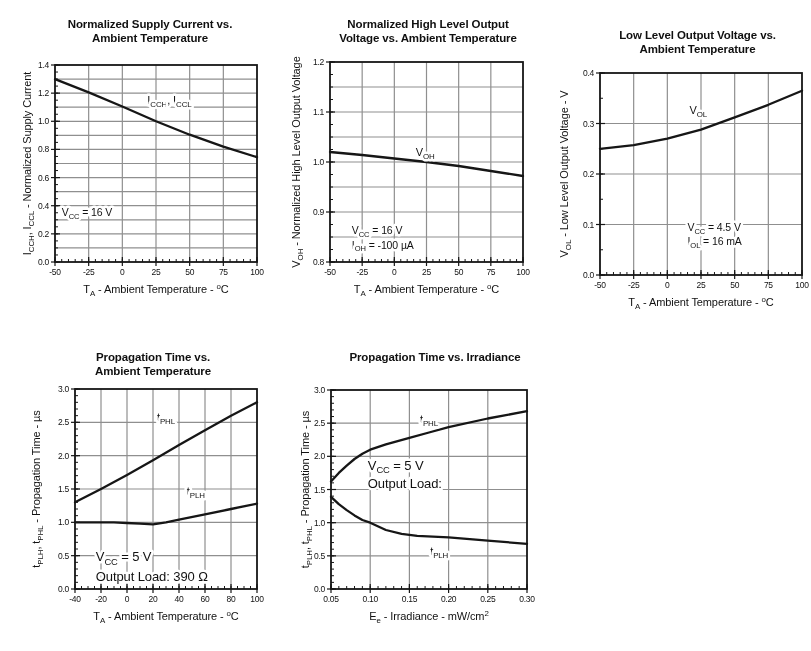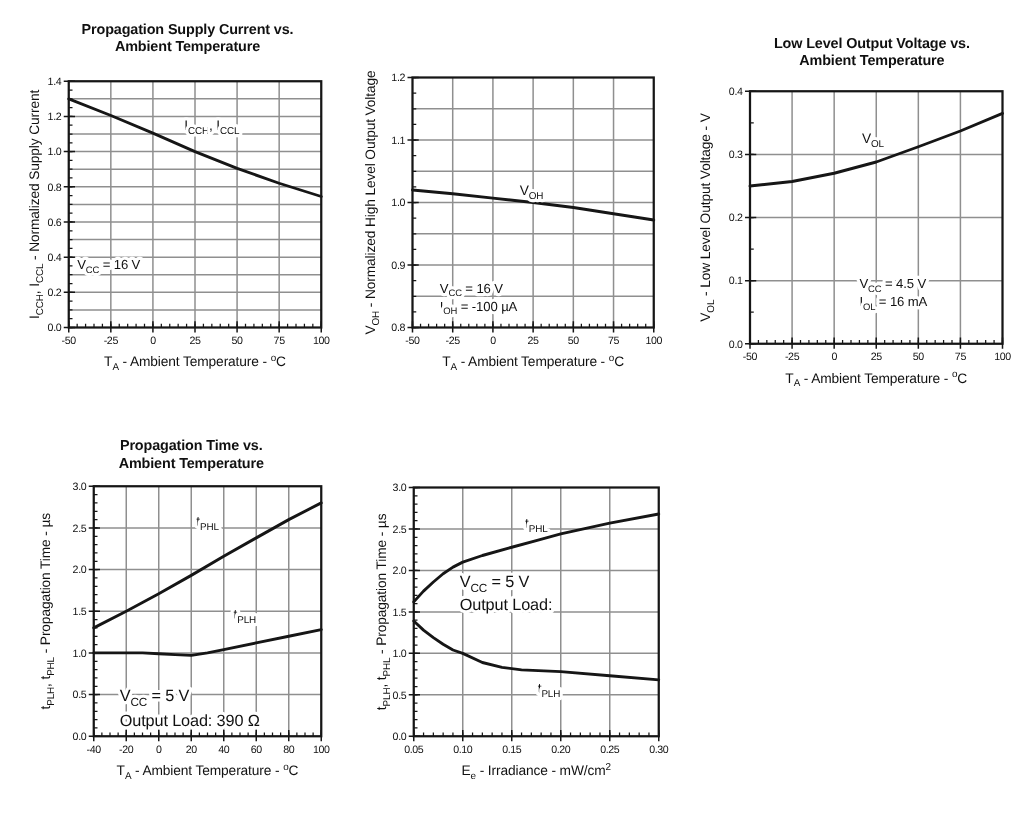--- a/index.html
+++ b/index.html
@@ -28,21 +28,21 @@
   text{fill:#111;}
   .tick-label{font-family:"Liberation Sans","DejaVu Sans",sans-serif;letter-spacing:-0.3px;}
   .axis-label{font-family:"Liberation Sans","DejaVu Sans",sans-serif;letter-spacing:-0.1px;}
   .halo{paint-order:stroke;stroke:#ffffff;stroke-width:5px;stroke-linejoin:round;}
 </style>
 </head>
 <body>
 
 <figure class="chart" id="c1">
   <figcaption class="chart-title">
-    <span class="tl">Propagation Supply Current vs.</span>
+    <span class="tl">Normalized Supply Current vs.</span>
     <span class="tl">Ambient Temperature</span>
   </figcaption>
   <svg viewBox="0 0 280 302" width="280" height="302">
       <g stroke="#8f8f8f" stroke-width="1.2">
         <line x1="78.66666666666666" y1="53" x2="78.66666666666666" y2="250"></line>
         <line x1="112.33333333333333" y1="53" x2="112.33333333333333" y2="250"></line>
         <line x1="146" y1="53" x2="146" y2="250"></line>
         <line x1="179.66666666666666" y1="53" x2="179.66666666666666" y2="250"></line>
         <line x1="213.33333333333334" y1="53" x2="213.33333333333334" y2="250"></line>
         <line x1="45" y1="235.92857142857142" x2="247" y2="235.92857142857142"></line>
@@ -156,20 +156,24 @@
       </g>
       <text x="146" y="281" text-anchor="middle" font-size="11" class="axis-label"><tspan dy="0.00" font-size="11.00">T</tspan><tspan dy="3.08" font-size="7.92">A</tspan><tspan dy="-3.08" font-size="11.00"> - Ambient Temperature - </tspan><tspan dy="-4.18" font-size="7.92">o</tspan><tspan dy="4.18" font-size="11.00">C</tspan></text>
       <text x="21" y="151.5" text-anchor="middle" font-size="11" class="axis-label" transform="rotate(-90 21 151.5)"><tspan dy="0.00" font-size="11.00">I</tspan><tspan dy="3.08" font-size="7.92">CCH</tspan><tspan dy="-3.08" font-size="11.00">, I</tspan><tspan dy="3.08" font-size="7.92">CCL</tspan><tspan dy="-3.08" font-size="11.00"> - Normalized Supply Current</tspan></text>
       <path d="M45.0 67.1 L78.7 80.4 L112.3 94.5 L146.0 109.3 L179.7 122.7 L213.3 134.6 L247.0 145.2" fill="none" stroke="#161616" stroke-width="2.3" stroke-linecap="round" stroke-linejoin="round"></path>
       <text x="159.46666666666667" y="92.39999999999998" text-anchor="middle" font-size="11" class="axis-label halo"><tspan dy="0.00" font-size="11.00">I</tspan><tspan dy="3.08" font-size="7.92">CCH</tspan><tspan dy="-3.08" font-size="11.00">, I</tspan><tspan dy="3.08" font-size="7.92">CCL</tspan></text>
       <text x="51.733333333333334" y="203.56428571428572" text-anchor="start" font-size="10.5" class="axis-label halo"><tspan dy="0.00" font-size="10.50">V</tspan><tspan dy="2.94" font-size="7.56">CC</tspan><tspan dy="-2.94" font-size="10.50"> = 16 V</tspan></text>
     </svg>
 </figure>
 
 <figure class="chart" id="c2">
+  <figcaption class="chart-title">
+    <span class="tl">Normalized High Level Output</span>
+    <span class="tl">Voltage vs. Ambient Temperature</span>
+  </figcaption>
   <svg viewBox="0 0 280 302" width="280" height="302">
       <g stroke="#8f8f8f" stroke-width="1.2">
         <line x1="77.16666666666666" y1="50" x2="77.16666666666666" y2="250"></line>
         <line x1="109.33333333333333" y1="50" x2="109.33333333333333" y2="250"></line>
         <line x1="141.5" y1="50" x2="141.5" y2="250"></line>
         <line x1="173.66666666666666" y1="50" x2="173.66666666666666" y2="250"></line>
         <line x1="205.83333333333334" y1="50" x2="205.83333333333334" y2="250"></line>
         <line x1="45" y1="224.99999999999997" x2="238" y2="224.99999999999997"></line>
         <line x1="45" y1="200" x2="238" y2="200"></line>
         <line x1="45" y1="174.99999999999997" x2="238" y2="174.99999999999997"></line>
@@ -477,20 +481,24 @@
       <path d="M45.0 157.3 L71.0 144.0 L97.0 130.0 L123.0 115.3 L149.0 100.0 L175.0 85.3 L201.0 70.7 L227.0 57.3" fill="none" stroke="#161616" stroke-width="2.3" stroke-linecap="round" stroke-linejoin="round"></path>
       <text x="136" y="76" text-anchor="middle" font-size="11" class="axis-label halo"><tspan dy="0.00" font-size="11.00">t</tspan><tspan dy="3.08" font-size="7.92">PHL</tspan></text>
       <path d="M45.0 177.3 L71.0 177.3 L84.0 177.3 L97.0 178.0 L110.0 178.7 L123.0 179.3 L136.0 177.3 L149.0 174.7 L175.0 169.3 L201.0 164.0 L227.0 158.7" fill="none" stroke="#161616" stroke-width="2.3" stroke-linecap="round" stroke-linejoin="round"></path>
       <text x="165.89999999999998" y="150" text-anchor="middle" font-size="11" class="axis-label halo"><tspan dy="0.00" font-size="11.00">t</tspan><tspan dy="3.08" font-size="7.92">PLH</tspan></text>
       <text x="65.8" y="216" text-anchor="start" font-size="13" class="axis-label halo"><tspan dy="0.00" font-size="13.00">V</tspan><tspan dy="3.64" font-size="9.36">CC</tspan><tspan dy="-3.64" font-size="13.00"> = 5 V</tspan></text>
       <text x="65.8" y="236" text-anchor="start" font-size="13" class="axis-label halo"><tspan dy="0.00" font-size="13.00">Output Load:  390 Ω</tspan></text>
     </svg>
 </figure>
 
 <figure class="chart" id="c5">
+  <figcaption class="chart-title">
+    <span class="tl">Propagation Time vs. Irradiance</span>
+    <span class="tl"></span>
+  </figcaption>
   <svg viewBox="0 0 280 306" width="280" height="306">
       <g stroke="#8f8f8f" stroke-width="1.2">
         <line x1="85.2" y1="45" x2="85.2" y2="244"></line>
         <line x1="124.40000000000002" y1="45" x2="124.40000000000002" y2="244"></line>
         <line x1="163.60000000000002" y1="45" x2="163.60000000000002" y2="244"></line>
         <line x1="202.8" y1="45" x2="202.8" y2="244"></line>
         <line x1="46" y1="210.83333333333334" x2="242" y2="210.83333333333334"></line>
         <line x1="46" y1="177.66666666666669" x2="242" y2="177.66666666666669"></line>
         <line x1="46" y1="144.5" x2="242" y2="144.5"></line>
         <line x1="46" y1="111.33333333333334" x2="242" y2="111.33333333333334"></line>

